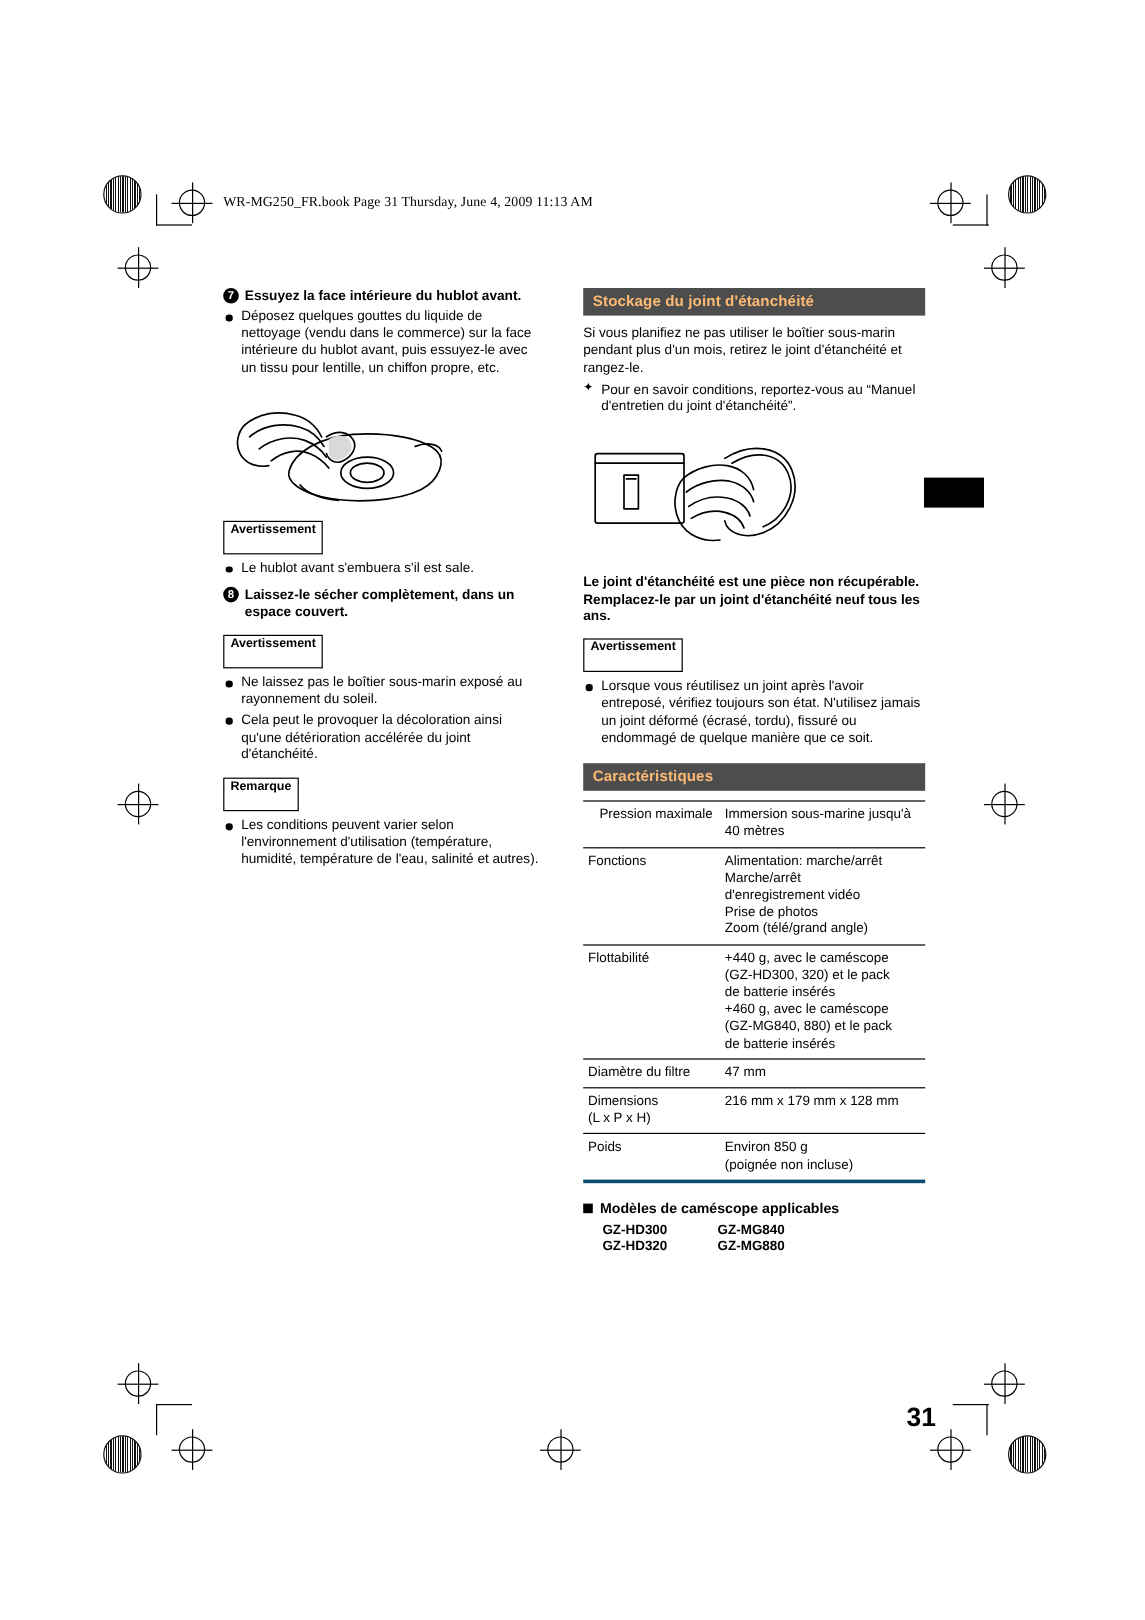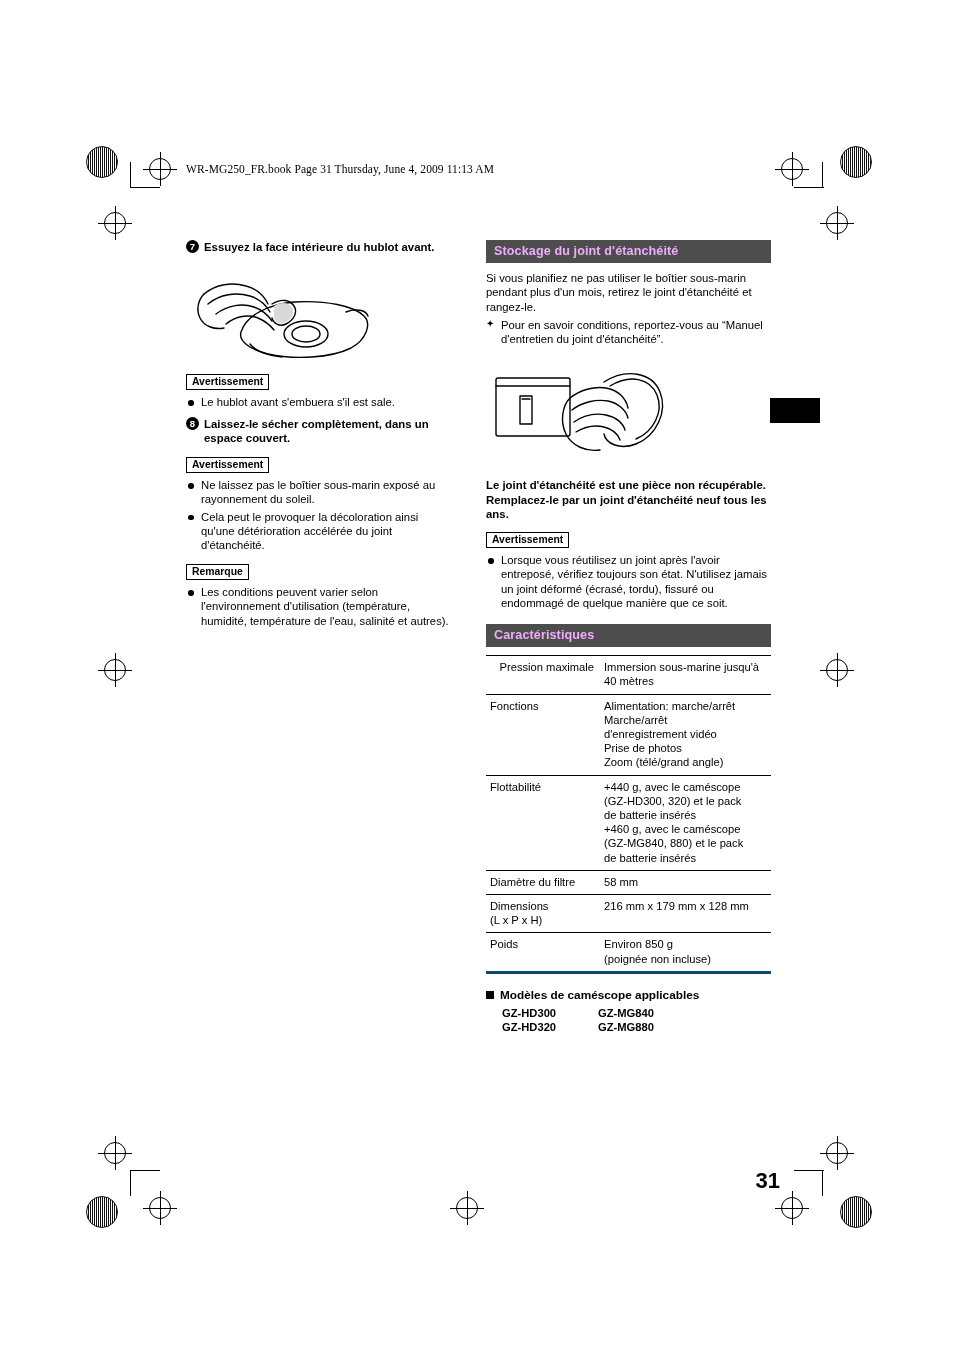--- a/index.html
+++ b/index.html
@@ -123,30 +123,30 @@
     top: -1px;
     width: auto;
     height: auto;
     font-size: 10px;
     line-height: 14px;
   }
 
   .tag {
     display: inline-block;
     border: 1px solid #000;
-    padding: 1px 5px 1px 5px;
+    padding: 1px 5px 13px 5px;
     font-size: 10.4px;
     font-weight: bold;
     line-height: 12px;
     margin: 9px 16px 5px 0;
   }
 
   .band {
     background: #4d4d4d;
-    color: #f0abfc;
+    color: #fdba74;
     font-weight: bold;
     font-size: 12.6px;
     padding: 4px 8px 5px 8px;
     margin-bottom: 8px;
     letter-spacing: 0.1px;
   }
   .plain-p { margin: 0 0 4px 0; }
   .bold-block {
     font-weight: bold;
     font-size: 11.4px;
@@ -269,20 +269,23 @@
 <div class="side-tab"></div>
 
 <div class="file-header">WR-MG250_FR.book  Page 31  Thursday, June 4, 2009  11:13 AM</div>
 
 <div class="col col-left">
 
   <div class="num-head">
     <span class="circ-num">7</span>
     <span>Essuyez la face intérieure du hublot avant.</span>
   </div>
+  <ul class="bullet-list">
+    <li>Déposez quelques gouttes du liquide de nettoyage (vendu dans le commerce) sur la face intérieure du hublot avant, puis essuyez-le avec un tissu pour lentille, un chiffon propre, etc.</li>
+  </ul>
 
   
   <div class="fig" style="position:relative; height:105px; margin-top:6px;">
     <svg width="260" height="105" viewBox="0 0 260 105">
       <g fill="none" stroke="#000" stroke-width="1.4" stroke-linejoin="round" stroke-linecap="round">
 
         <path d="M55 72 C60 56 82 44 108 42 C140 40 168 46 178 56 C186 64 180 80 165 88 C145 98 108 100 82 94 C66 90 52 82 55 72 Z"></path>
         <ellipse cx="120" cy="74" rx="22" ry="13"></ellipse>
         <ellipse cx="120" cy="74" rx="14" ry="8"></ellipse>
         <path d="M160 52 C170 48 180 50 182 56"></path>
@@ -385,21 +388,21 @@
         <td style="white-space:pre-line;">Flottabilité</td>
         <td style="white-space:pre-line;">+440 g, avec le caméscope
 (GZ-HD300, 320) et le pack
 de batterie insérés
 +460 g, avec le caméscope
 (GZ-MG840, 880) et le pack
 de batterie insérés</td>
       </tr>
       <tr>
         <td style="white-space:pre-line;">Diamètre du filtre</td>
-        <td style="white-space:pre-line;">58 mm</td>
+        <td style="white-space:pre-line;">47 mm</td>
       </tr>
       <tr>
         <td style="white-space:pre-line;margin-left:40px;">Dimensions
 (L x P x H)</td>
         <td style="white-space:pre-line;">216 mm x 179 mm x 128 mm</td>
       </tr>
       <tr>
         <td style="white-space:pre-line;">Poids</td>
         <td style="white-space:pre-line;">Environ 850 g
 (poignée non incluse)</td>

